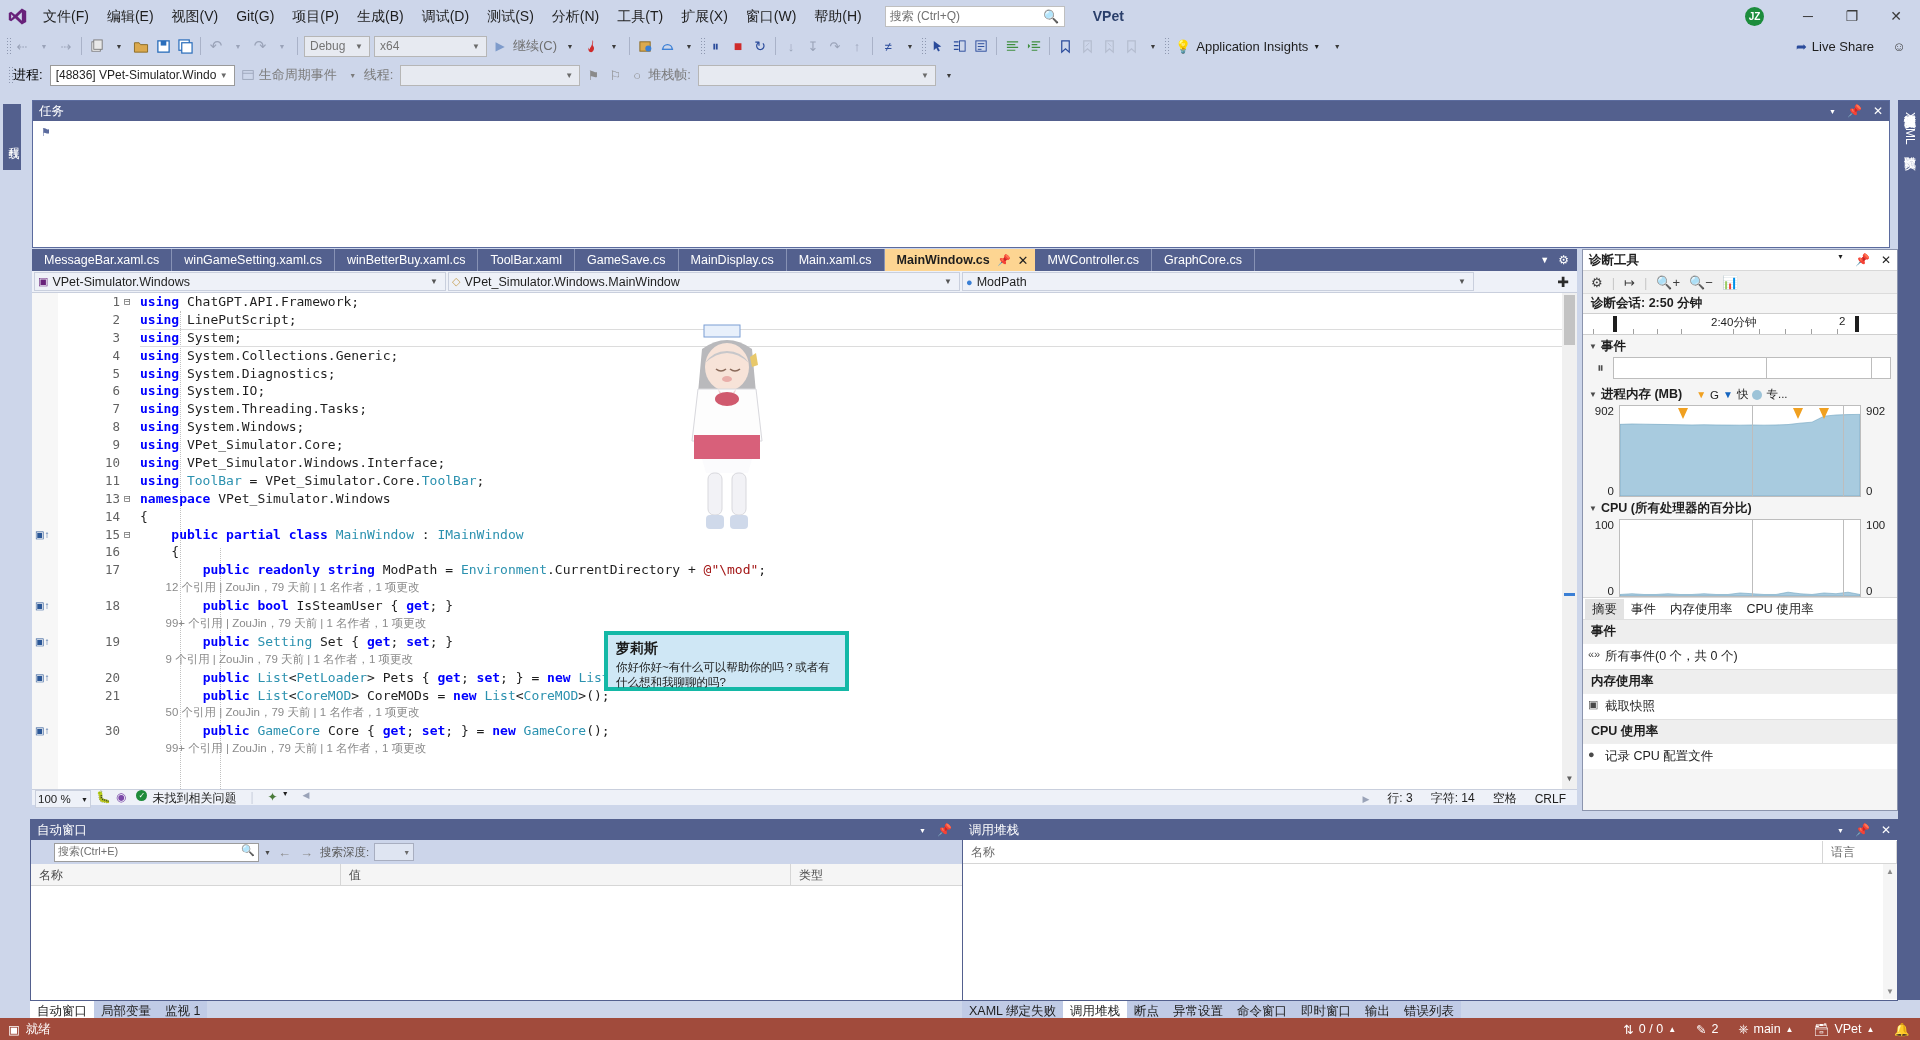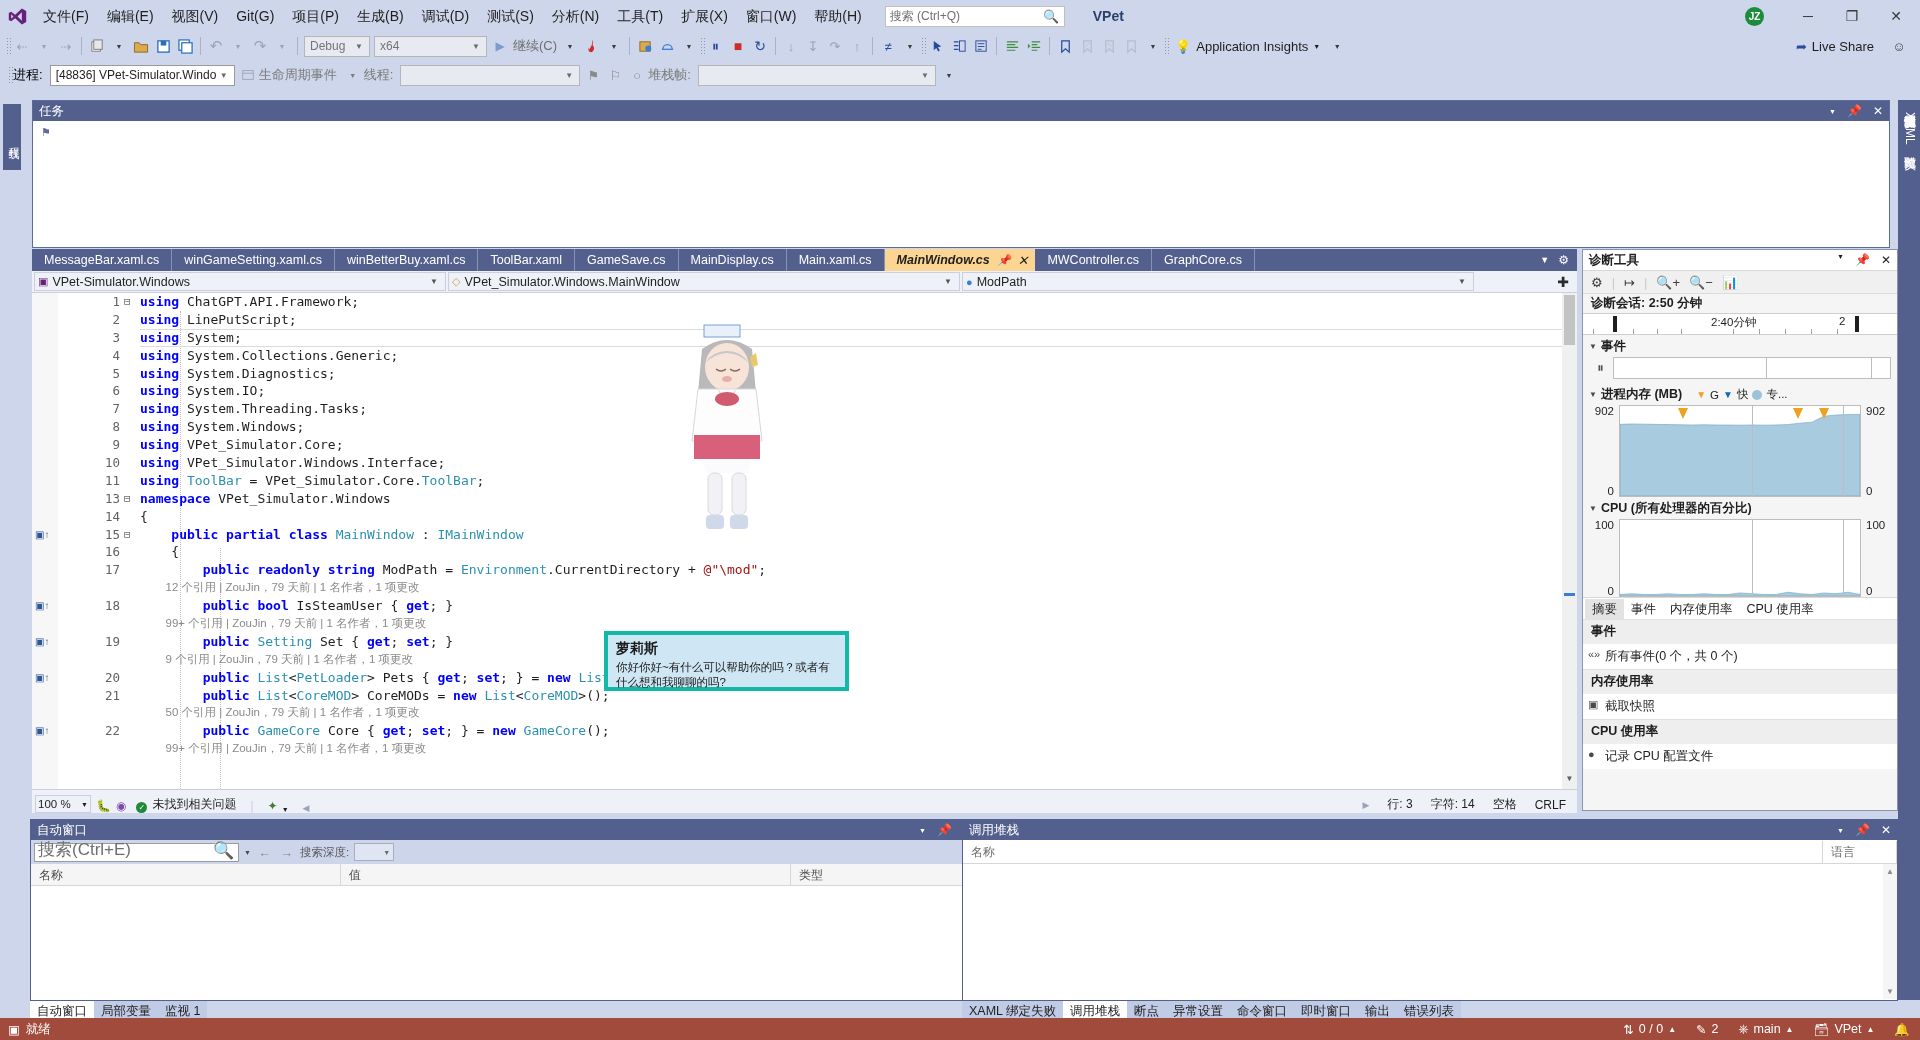--- a/index.html
+++ b/index.html
@@ -105,21 +105,21 @@
 
   
   .doctabs {
     position: absolute; left: 32px; top: 249px; width: 1545px; height: 22px;
     background: #53608e; display: flex; align-items: stretch;
   }
   .dtab {
     display: flex; align-items: center; padding: 0 12px; color: #fff; font-size: 12.5px;
     border-right: 1px solid #8792b5; white-space: nowrap;
   }
-  .dtab.active { background: #fdd592; color: #1e1e1e; font-weight: bold; border-right: none; padding-right: 3px; font-style: italic; }
+  .dtab.active { background: #fdd592; color: #1e1e1e; font-weight: bold; border-right: none; padding-right: 3px; }
   .dtab.active .pin { font-size: 11px; margin-left: 8px; font-weight: normal; }
   .dtab.active .xc { font-size: 13px; margin-left: 6px; margin-right: 4px; font-weight: normal; }
   .dtabs-right { margin-left: auto; display: flex; align-items: center; gap: 9px; color: #fff; padding: 0 8px; font-size: 12px; }
 
   
   .navbar {
     position: absolute; left: 32px; top: 271px; width: 1545px; height: 22px;
     background: #eef1f8; display: flex; align-items: center; padding: 0 2px;
     border-bottom: 1px solid #c9cfdd;
   }
@@ -163,22 +163,22 @@
   .chatbox {
     position: absolute; left: 572px; top: 338px; width: 245px; height: 60px;
     background: #cfe7f5; border: 4px solid #14b8a6; padding: 5px 8px;
     font-family: "Liberation Sans", sans-serif;
   }
   .chatbox .nm { font-size: 14px; font-weight: bold; color: #1b1b1b; }
   .chatbox .msg { font-size: 11.5px; color: #1b1b1b; line-height: 15px; margin-top: 2px; }
 
   
   .editstrip {
-    position: absolute; left: 32px; top: 789px; width: 1545px; height: 24px;
-    background: #eef1f8; display: flex; align-items: flex-end; padding: 0 3px;
+    position: absolute; left: 32px; top: 789px; width: 1545px; height: 16px;
+    background: #eef1f8; display: flex; align-items: flex-start; padding: 0 3px;
     font-size: 12px; color: #1e1e1e; border-top: 1px solid #c9cfdd;
   }
   .zoomcombo { width: 56px; height: 18px; border: 1px solid #c9cfdd; background: #eef1f8; display: flex; align-items: center; padding: 0 2px; font-size: 11.5px; }
   .zoomcombo .arw3 { margin-left: auto; font-size: 7px; }
   .ok-dot { width: 11px; height: 11px; border-radius: 50%; background: #1e8b3a; color: #fff; font-size: 8px; display: flex; align-items: center; justify-content: center; margin-right: 5px; }
   .es-right { margin-left: auto; display: flex; align-items: center; gap: 18px; padding-right: 8px; }
 
   
   .diag { position: absolute; left: 1582px; top: 249px; width: 316px; height: 562px; background: #f5f5f5; border: 1px solid #8b94ad; }
   .diag-hdr { height: 21px; background: #fff; color: #1e1e1e; display: flex; align-items: center; padding: 0 6px; font-size: 12.5px; font-weight: bold; border-bottom: 1px solid #d8d8d8;}
@@ -214,21 +214,21 @@
   .diag-tabs .dt.on { background: #e3e3e3; }
   .sum-h { background: #eeeeee; font-size: 12.5px; font-weight: bold; color: #1e1e1e; padding: 3px 8px; border-top: 1px solid #e0e0e0; }
   .sum-i { background: #fff; font-size: 12.5px; color: #1e1e1e; padding: 4px 8px 4px 22px; position: relative; border-top: 1px solid #efefef; }
   .sum-i .ic2 { position: absolute; left: 5px; top: 4px; font-size: 11px; color: #4a4a4a; }
 
   
   .autos { position: absolute; left: 30px; top: 819px; width: 950px; height: 182px; background: #fff; border: 1px solid #53608e; }
   .pane-hdr { height: 20px; background: #53608e; color: #fff; display: flex; align-items: center; padding: 0 6px; font-size: 12.5px; }
   .pane-hdr .sp3 { margin-left: auto; display: flex; gap: 11px; font-size: 12px; align-items: center; }
   .autos-tb { height: 24px; background: #ccd5ea; display: flex; align-items: center; padding: 0 3px; gap: 5px; }
-  .srch { width: 205px; height: 19px; background: #fff; border: 1px solid #9c9c9c; display: flex; align-items: flex-end; padding: 0 3px; font-size: 17px; color: #6f6f6f; }
+  .srch { width: 205px; height: 19px; background: #fff; border: 1px solid #9c9c9c; display: flex; align-items: flex-start; padding: 0 3px; font-size: 11px; color: #6f6f6f; margin-left: 20px; }
   .srch .mg { margin-left: auto; color: #3a3a3a; }
   .nav-arr { color: #8a8a8a; font-size: 13px; padding: 0 2px; }
   .depth-lbl { font-size: 11.5px; color: #5a5a5a; }
   .depth-combo { width: 40px; height: 18px; background: #dfe5f2; border: 1px solid #a8aec0; display:flex; align-items:center; justify-content:flex-end; }
   .depth-combo .a4 { font-size: 7px; color: #6a6a6a; padding-right: 3px; }
   .grid-hdr { height: 22px; background: #f5f5f5; display: flex; align-items: center; border-bottom: 1px solid #d6d6d6; font-size: 12px; color: #4a4a4a; }
   .gh { padding-left: 8px; border-right: 1px solid #d6d6d6; height: 22px; line-height: 22px; }
   .grid-body { height: 113px; background: #fff; position: relative; }
   .grid-scroll { position: absolute; right: 0; top: 0; width: 14px; height: 100%; background: #f5f5f5; }
   .grid-scroll span { position: absolute; left: 3px; font-size: 8px; color: #8a8a8a; }
@@ -556,21 +556,21 @@
         <div class="cl"><span class="ln">16</span><span class="ctext">    <span class="p">{</span></span></div>
         <div class="cl"><span class="ln">17</span><span class="ctext">        <span class="k">public readonly string</span> <span class="p">ModPath =</span> <span class="t">Environment</span><span class="p">.CurrentDirectory +</span> <span class="s">@"\mod"</span><span class="p">;</span></span></div>
         <div class="cl"><span class="ctext lens">        12 个引用 | ZouJin，79 天前 | 1 名作者，1 项更改</span></div>
         <div class="cl"><span class="bpm">▣↑</span><span class="ln">18</span><span class="ctext">        <span class="k">public bool</span> <span class="p">IsSteamUser {</span> <span class="k">get</span><span class="p">; }</span></span></div>
         <div class="cl"><span class="ctext lens">        99+ 个引用 | ZouJin，79 天前 | 1 名作者，1 项更改</span></div>
         <div class="cl"><span class="bpm">▣↑</span><span class="ln">19</span><span class="ctext">        <span class="k">public</span> <span class="t">Setting</span> <span class="p">Set {</span> <span class="k">get</span><span class="p">;</span> <span class="k">set</span><span class="p">; }</span></span></div>
         <div class="cl"><span class="ctext lens">        9 个引用 | ZouJin，79 天前 | 1 名作者，1 项更改</span></div>
         <div class="cl"><span class="bpm">▣↑</span><span class="ln">20</span><span class="ctext">        <span class="k">public</span> <span class="t">List</span><span class="p">&lt;</span><span class="t">PetLoader</span><span class="p">&gt; Pets {</span> <span class="k">get</span><span class="p">;</span> <span class="k">set</span><span class="p">; } =</span> <span class="k">new</span> <span class="t">List</span><span class="p">&lt;</span><span class="t">PetLoader</span><span class="p">&gt;();</span></span></div>
         <div class="cl"><span class="ln">21</span><span class="ctext">        <span class="k">public</span> <span class="t">List</span><span class="p">&lt;</span><span class="t">CoreMOD</span><span class="p">&gt; CoreMODs =</span> <span class="k">new</span> <span class="t">List</span><span class="p">&lt;</span><span class="t">CoreMOD</span><span class="p">&gt;();</span></span></div>
         <div class="cl"><span class="ctext lens">        50 个引用 | ZouJin，79 天前 | 1 名作者，1 项更改</span></div>
-        <div class="cl"><span class="bpm">▣↑</span><span class="ln">22</span><span class="ctext">        <span class="k">public</span> <span class="t">GameCore</span> <span class="p">Core {</span> <span class="k">get</span><span class="p">;</span> <span class="k">set</span><span class="p">; } =</span> <span class="k">new</span> <span class="t">GameCore</span><span class="p">();</span></span></div>
+        <div class="cl"><span class="bpm">▣↑</span><span class="ln">30</span><span class="ctext">        <span class="k">public</span> <span class="t">GameCore</span> <span class="p">Core {</span> <span class="k">get</span><span class="p">;</span> <span class="k">set</span><span class="p">; } =</span> <span class="k">new</span> <span class="t">GameCore</span><span class="p">();</span></span></div>
         <div class="cl"><span class="ctext lens">        99+ 个引用 | ZouJin，79 天前 | 1 名作者，1 项更改</span></div>
       </div>
 
     <div class="pet">
       <svg viewBox="0 0 110 220" width="110" height="220">
         <rect x="32" y="2" width="36" height="12" fill="#e8f0fb" stroke="#7b9ed4"></rect>
         <path d="M30 26 q25 -18 50 0 l4 44 q-29 10 -58 0z" fill="#b9b9bc"></path>
         <ellipse cx="55" cy="44" rx="22" ry="24" fill="#f7e3d8"></ellipse>
         <path d="M33 40 q22 -20 44 0 q-8 -12 -22 -12 q-14 0 -22 12z" fill="#c7c7ca"></path>
         <path d="M44 46 q5 4 10 0" stroke="#8a6a5a" stroke-width="1.6" fill="none"></path>

